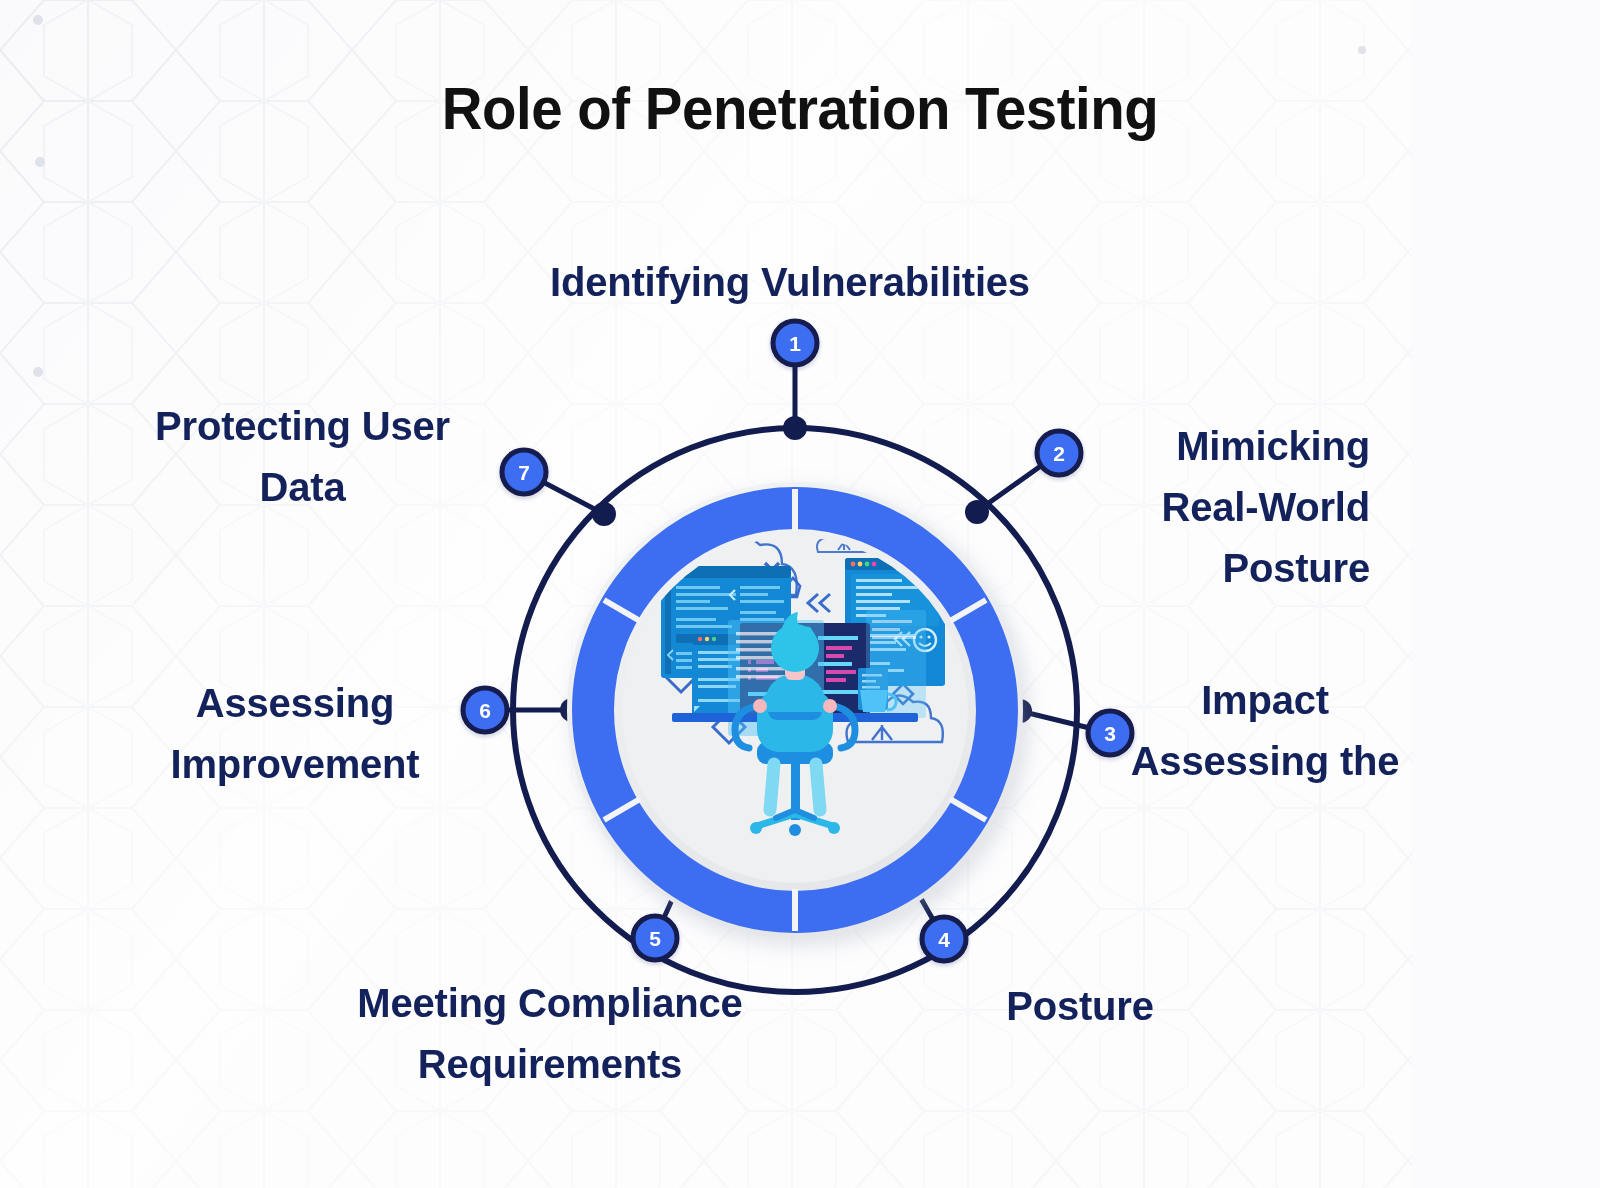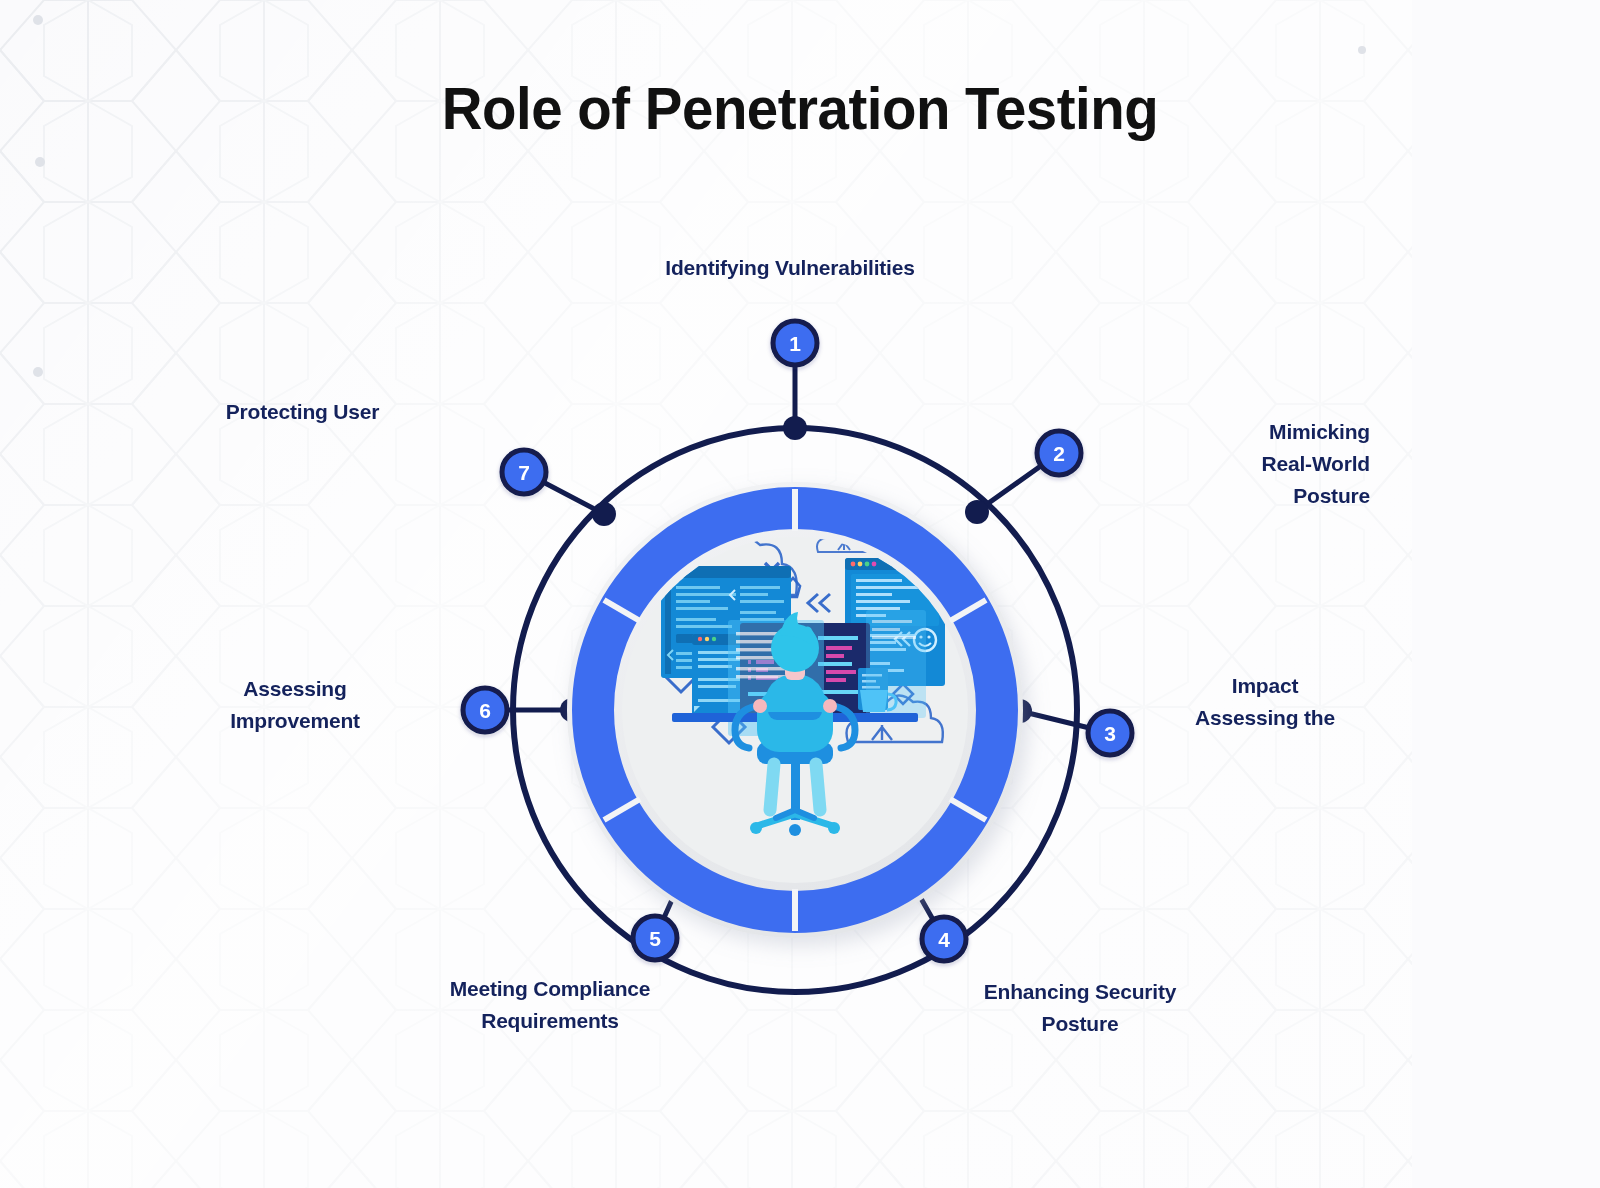--- a/index.html
+++ b/index.html
@@ -57,21 +57,21 @@
     left: 0; top: 0;
     width: 1600px;
     height: 1188px;
   }
 
   
   .label {
     position: absolute;
     color: #14225c;
     font-weight: 700;
-    font-size: 21px;
+    font-size: 40px;
     line-height: 1.52;
     font-family: "Liberation Sans", sans-serif;
     letter-spacing: -0.2px;
   }
   .label.c  { text-align: center; }
   .label.r  { text-align: right; }
 
   #label-1 { left: 430px;  top: 252px;  width: 720px; }
   #label-2 { left: 1060px; top: 396px;  width: 310px; margin-top: 20px; }
   #label-3 { left: 1110px; top: 670px;  width: 310px; }
@@ -416,31 +416,31 @@
     <div>Real-World</div>
     <div>Posture</div>
   </div>
 
   <div class="label c" id="label-3">
     <div>Impact</div>
     <div>Assessing the</div>
   </div>
 
   <div class="label c" id="label-4">
-    <div>Enhancing Security</div>
     <div>Posture</div>
   </div>
 
   <div class="label c" id="label-5">
     <div>Meeting Compliance</div>
     <div>Requirements</div>
   </div>
 
   <div class="label c" id="label-6">
     <div>Assessing</div>
     <div>Improvement</div>
   </div>
 
   <div class="label c" id="label-7">
     <div>Protecting User</div>
+    <div>Data</div>
   </div>
 
 </div>
 
 </body></html>

